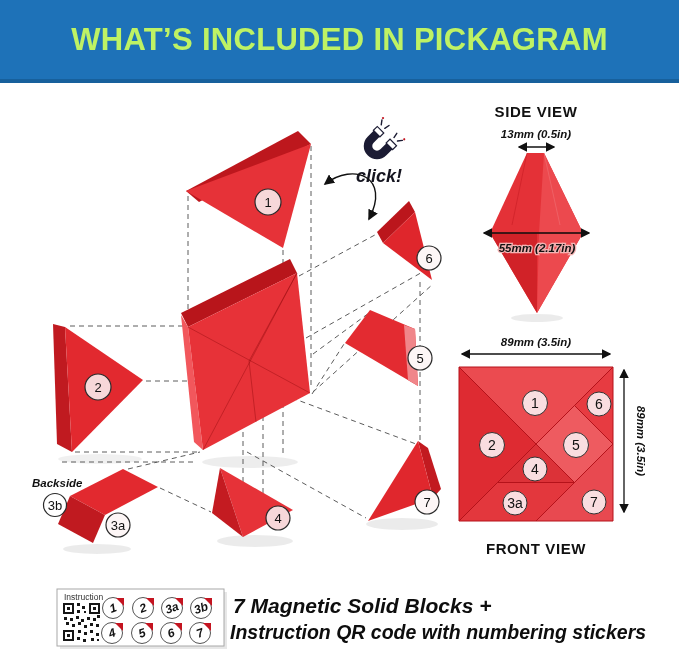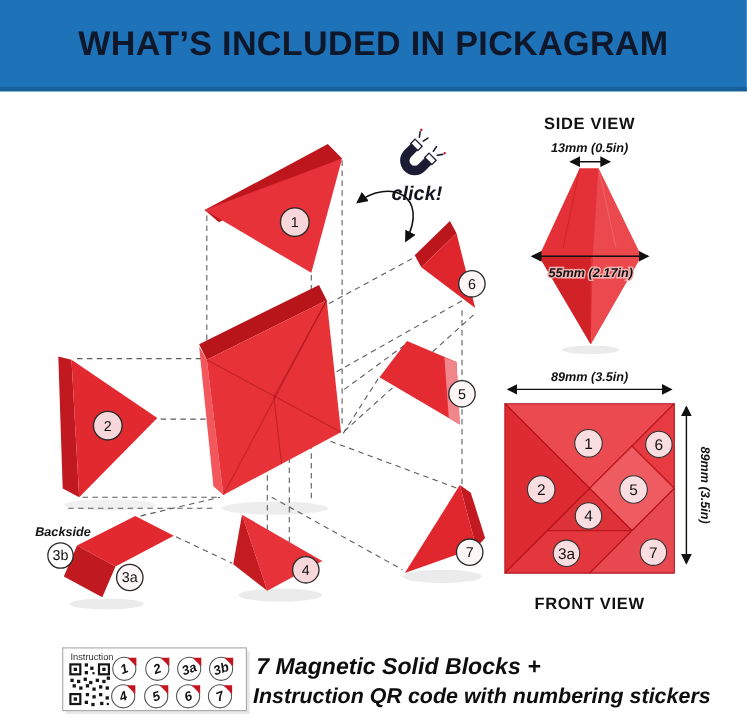--- a/index.html
+++ b/index.html
@@ -6,21 +6,21 @@
   body{
     width:679px;height:653px;position:relative;overflow:hidden;
     background:#ffffff;font-family:"Liberation Sans",sans-serif;
   }
   .header{
     position:absolute;left:0;top:0;width:679px;height:79px;
     background:#1e72b8;border-bottom:4px solid #17609c;
     display:flex;align-items:center;justify-content:center;
   }
   .header h1{
-    margin:0;color:#0f172a;font-size:31px;font-weight:bold;
+    margin:0;color:#bef264;font-size:31px;font-weight:bold;
     letter-spacing:0.3px;font-family:"Liberation Sans",sans-serif;
   }
   svg{position:absolute;left:0;top:0;}
   svg text{font-family:"Liberation Sans",sans-serif;}
   .view-title{font-size:15px;font-weight:bold;fill:#111;letter-spacing:0.6px;}
   .dim{font-size:11.5px;font-weight:bold;font-style:italic;fill:#111;}
   .dim-on-red{paint-order:stroke;stroke:#f3b2b2;stroke-width:2.6px;}
   .plabel{font-size:13px;fill:#111;}
   .flabel{font-size:14px;fill:#111;}
   .click{font-size:18px;font-weight:bold;font-style:italic;fill:#14141f;}

